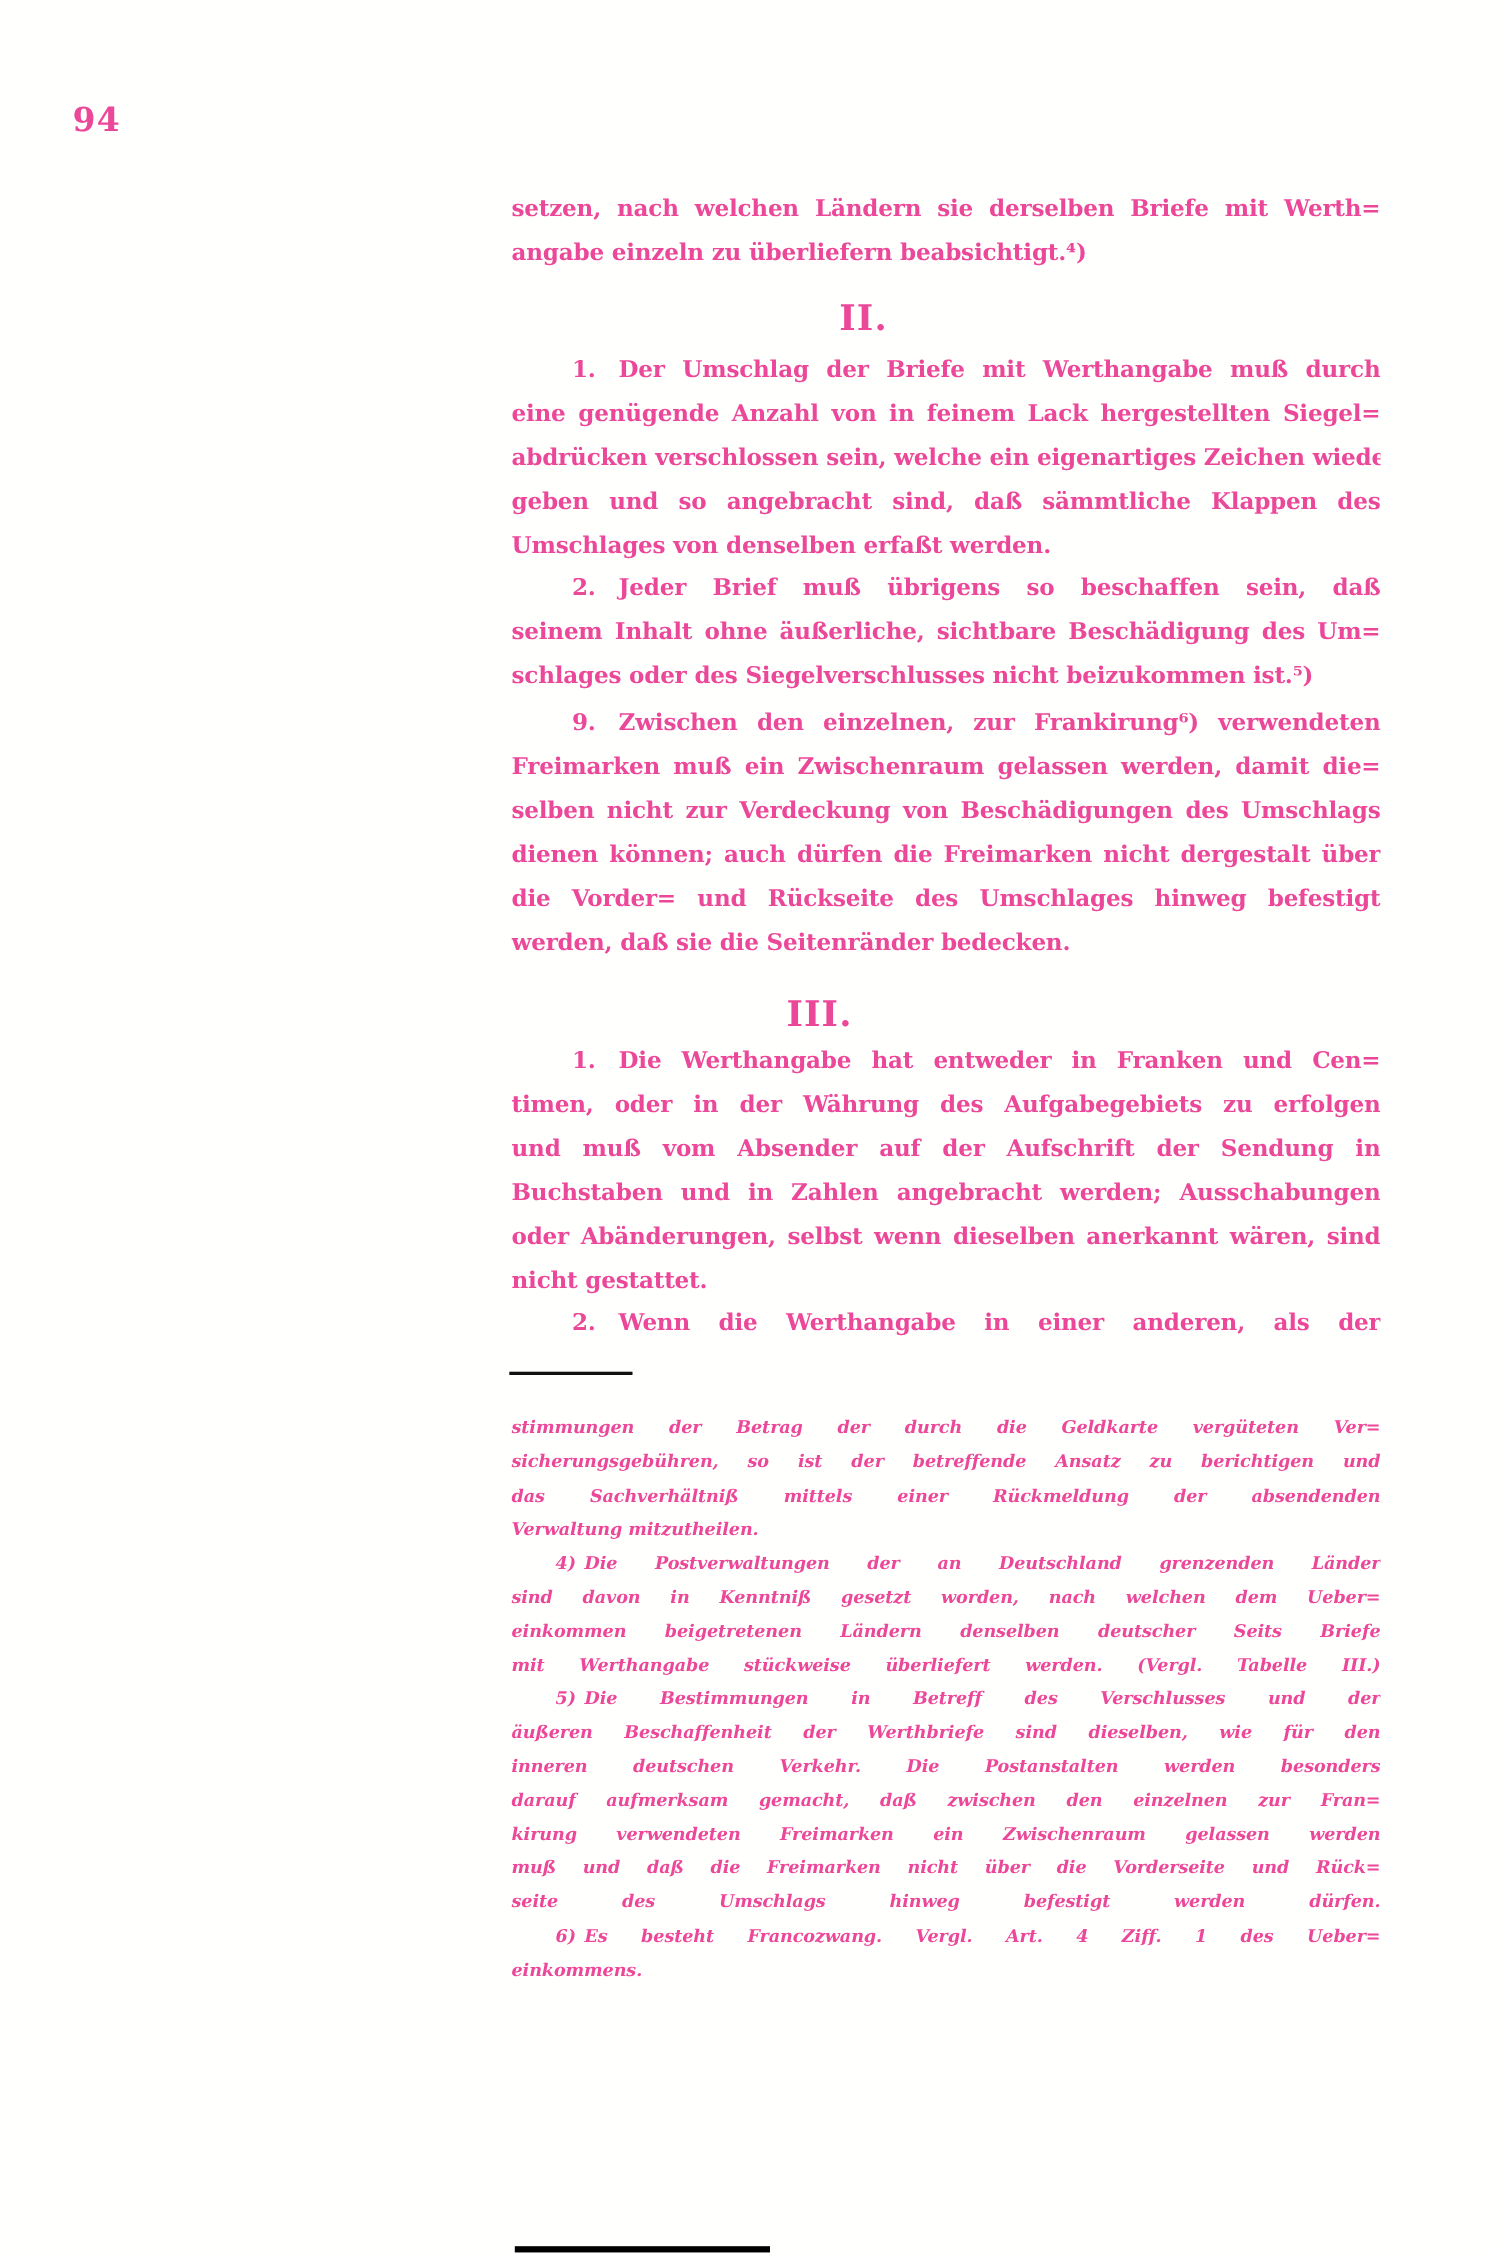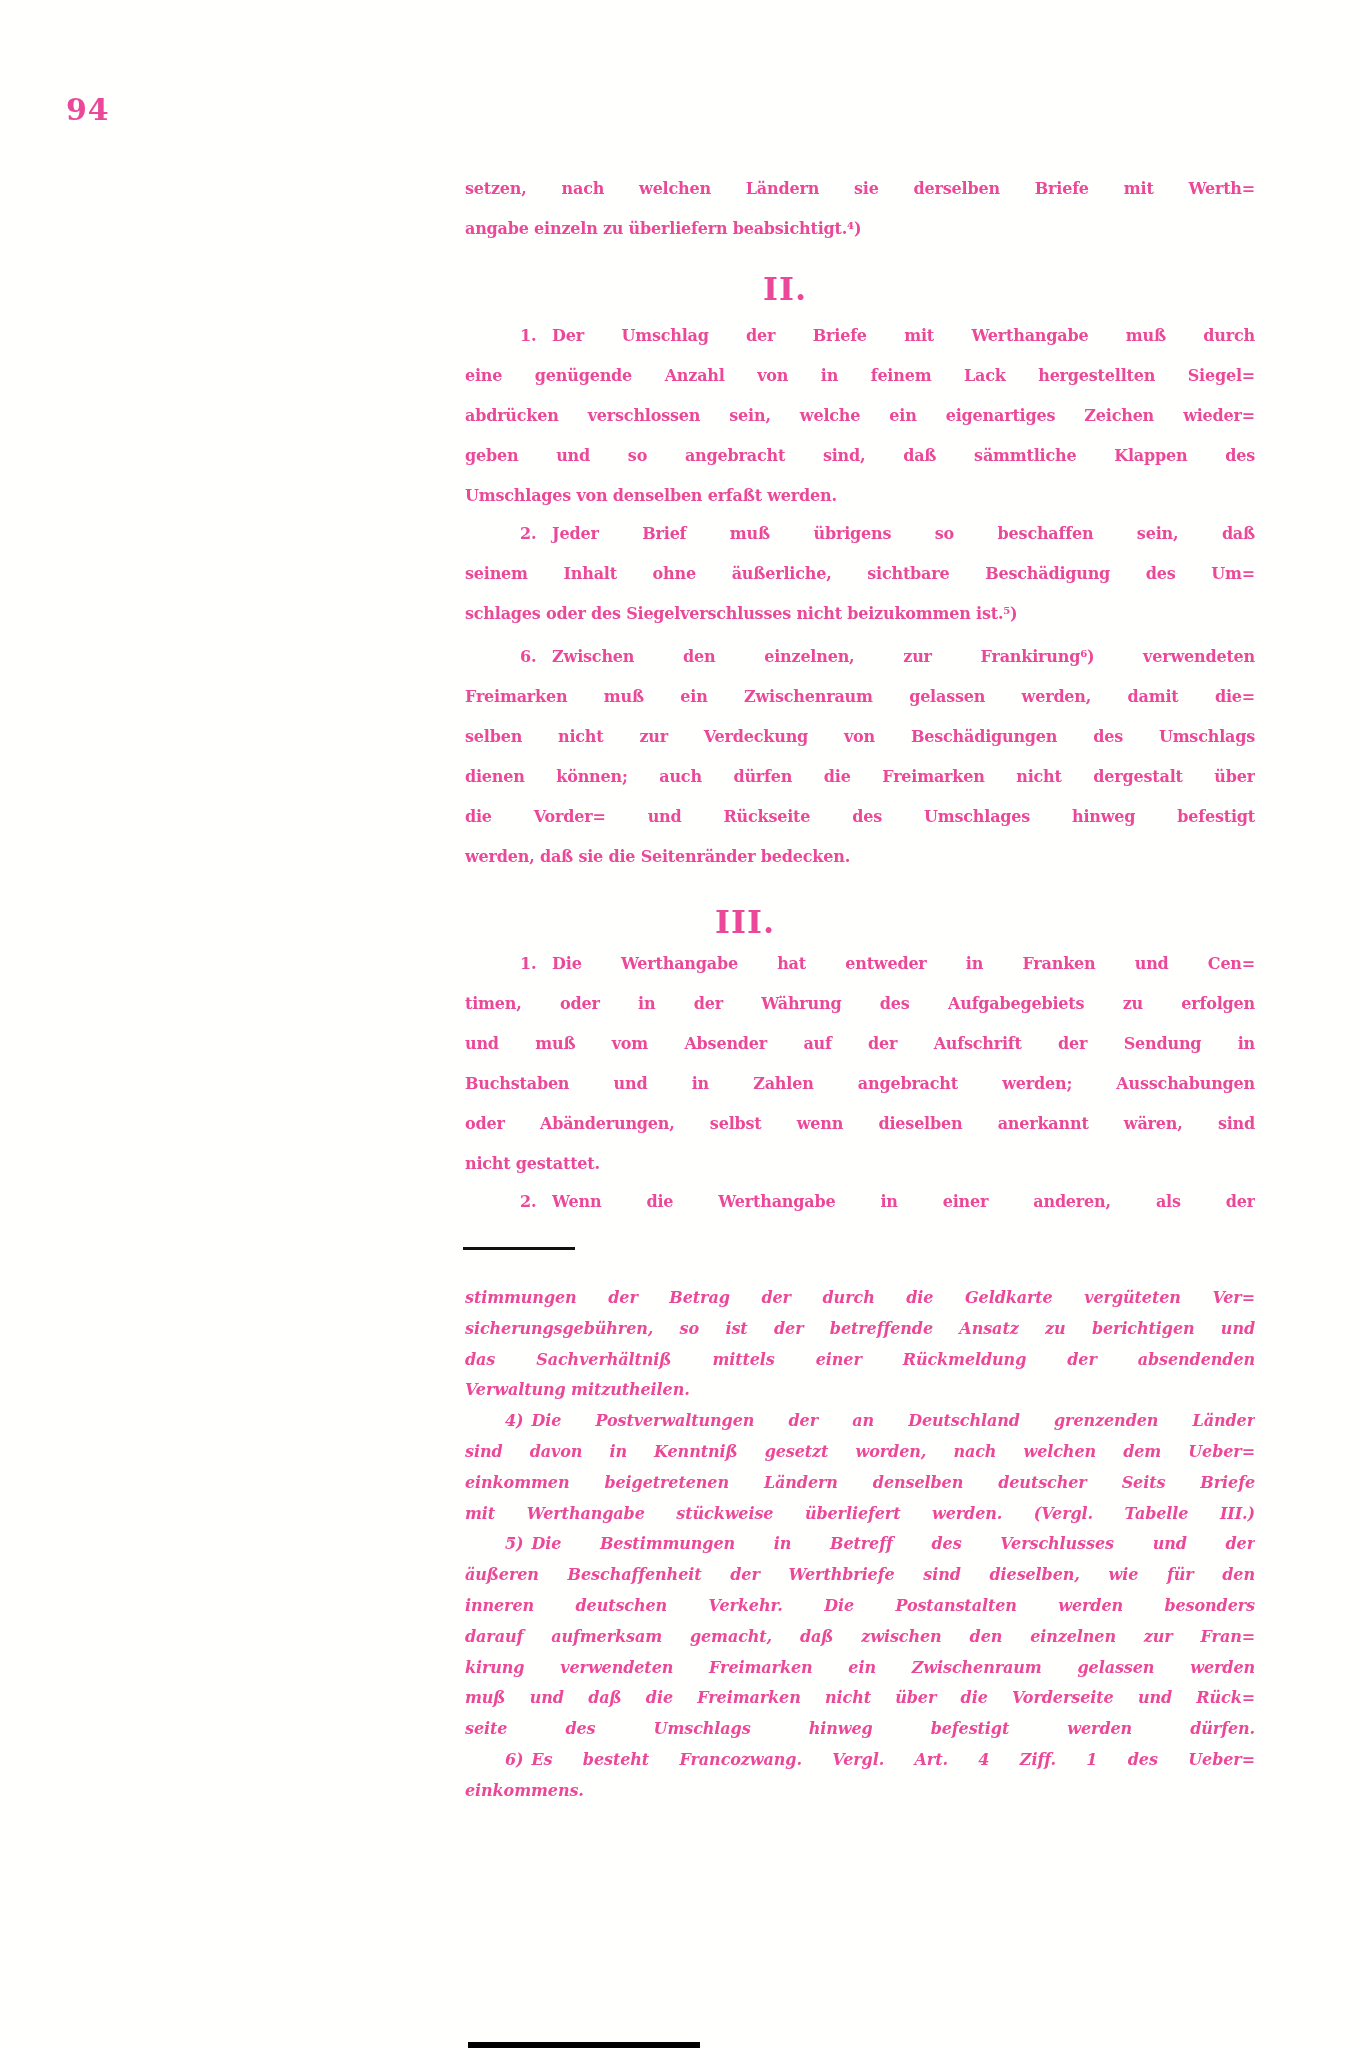--- a/index.html
+++ b/index.html
@@ -7,21 +7,21 @@
     position:relative; width:1360px; height:2048px;
     background:#fffffe; overflow:hidden;
     font-family:"DejaVu Serif","Liberation Serif",serif;
     color:#ec4899;
   }
   .page-number {
     position:absolute; left:66px; top:92px;
     font-size:30px; font-weight:bold; letter-spacing:1px;
   }
   .block { position:absolute; left:465px; width:790px; }
-  .main-para { font-size:16px; line-height:40px; font-weight:bold; letter-spacing:-0.2px; }
+  .main-para { font-size:21px; line-height:40px; font-weight:bold; letter-spacing:-0.2px; }
   .fn-para   { font-size:16px;  line-height:30.8px; font-weight:bold; letter-spacing:-0.1px;font-style:italic; }
   .heading {
     position:absolute; font-size:32px; font-weight:bold;
     text-align:center; letter-spacing:1px;
   }
   .line {
     white-space:nowrap; overflow:hidden;
     text-align:justify; text-align-last:justify; text-justify:inter-word;
   }
   .line.last { text-align-last:left; }
@@ -58,21 +58,21 @@
       <div class="line last">Umschlages von denselben erfaßt werden.</div>
     </div>
 
   <div class="block main-para" style="top:514px">
       <div class="line indent">2. Jeder Brief muß übrigens so beschaffen sein, daß</div>
       <div class="line">seinem Inhalt ohne äußerliche, sichtbare Beschädigung des Um=</div>
       <div class="line last">schlages oder des Siegelverschlusses nicht beizukommen ist.⁵)</div>
     </div>
 
   <div class="block main-para" style="top:637px">
-      <div class="line indent">6. Zwischen den einzelnen, zur Frankirung⁶) verwendeten</div>
+      <div class="line indent">9. Zwischen den einzelnen, zur Frankirung⁶) verwendeten</div>
       <div class="line">Freimarken muß ein Zwischenraum gelassen werden, damit die=</div>
       <div class="line">selben nicht zur Verdeckung von Beschädigungen des Umschlags</div>
       <div class="line">dienen können; auch dürfen die Freimarken nicht dergestalt über</div>
       <div class="line">die Vorder= und Rückseite des Umschlages hinweg befestigt</div>
       <div class="line last">werden, daß sie die Seitenränder bedecken.</div>
     </div>
 
   <div class="heading" style="left:465px; top:903px; width:560px">III.</div>
 
   <div class="block main-para" style="top:944px">

